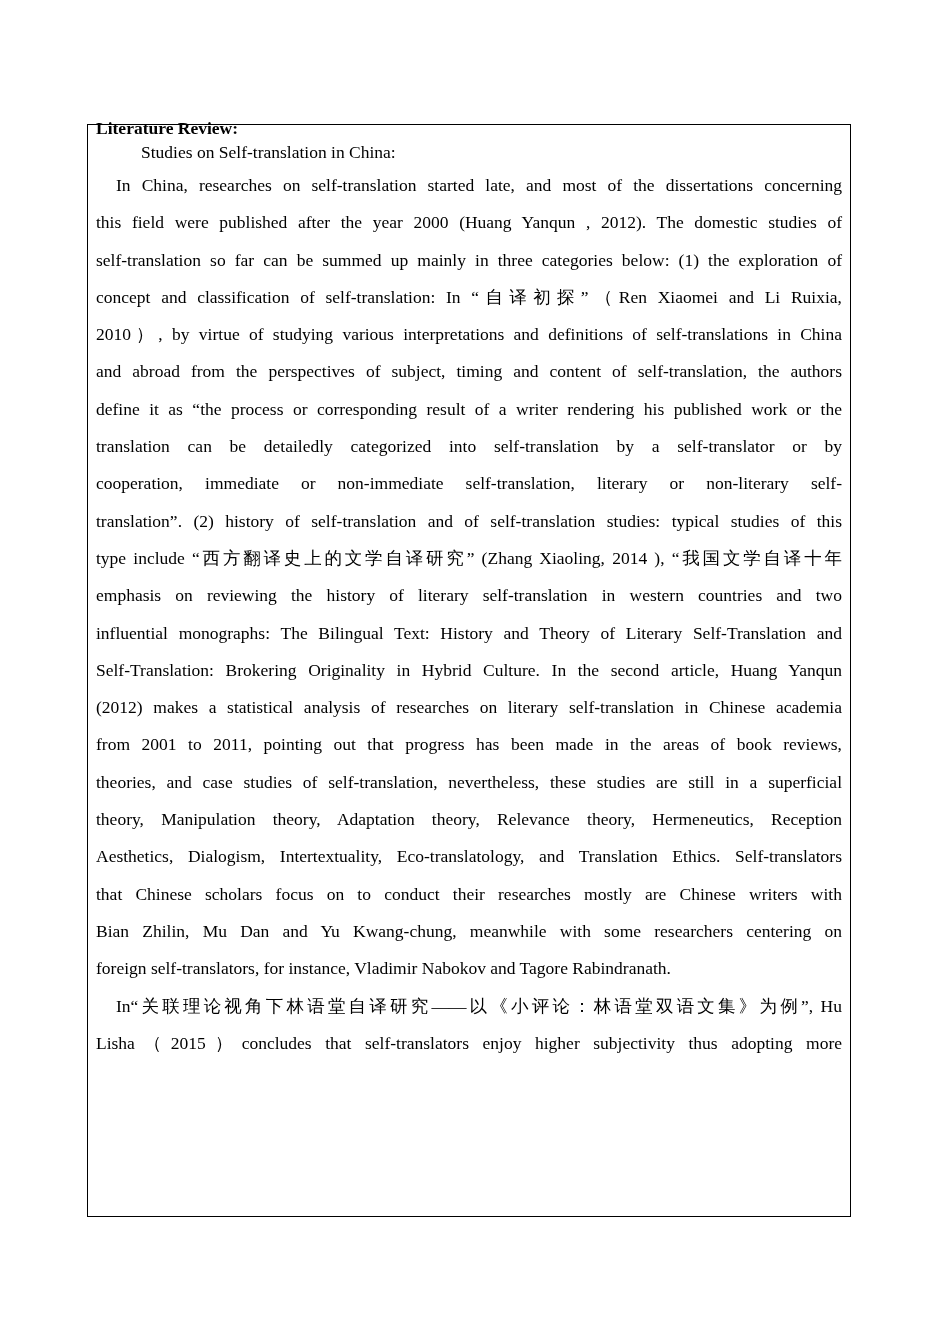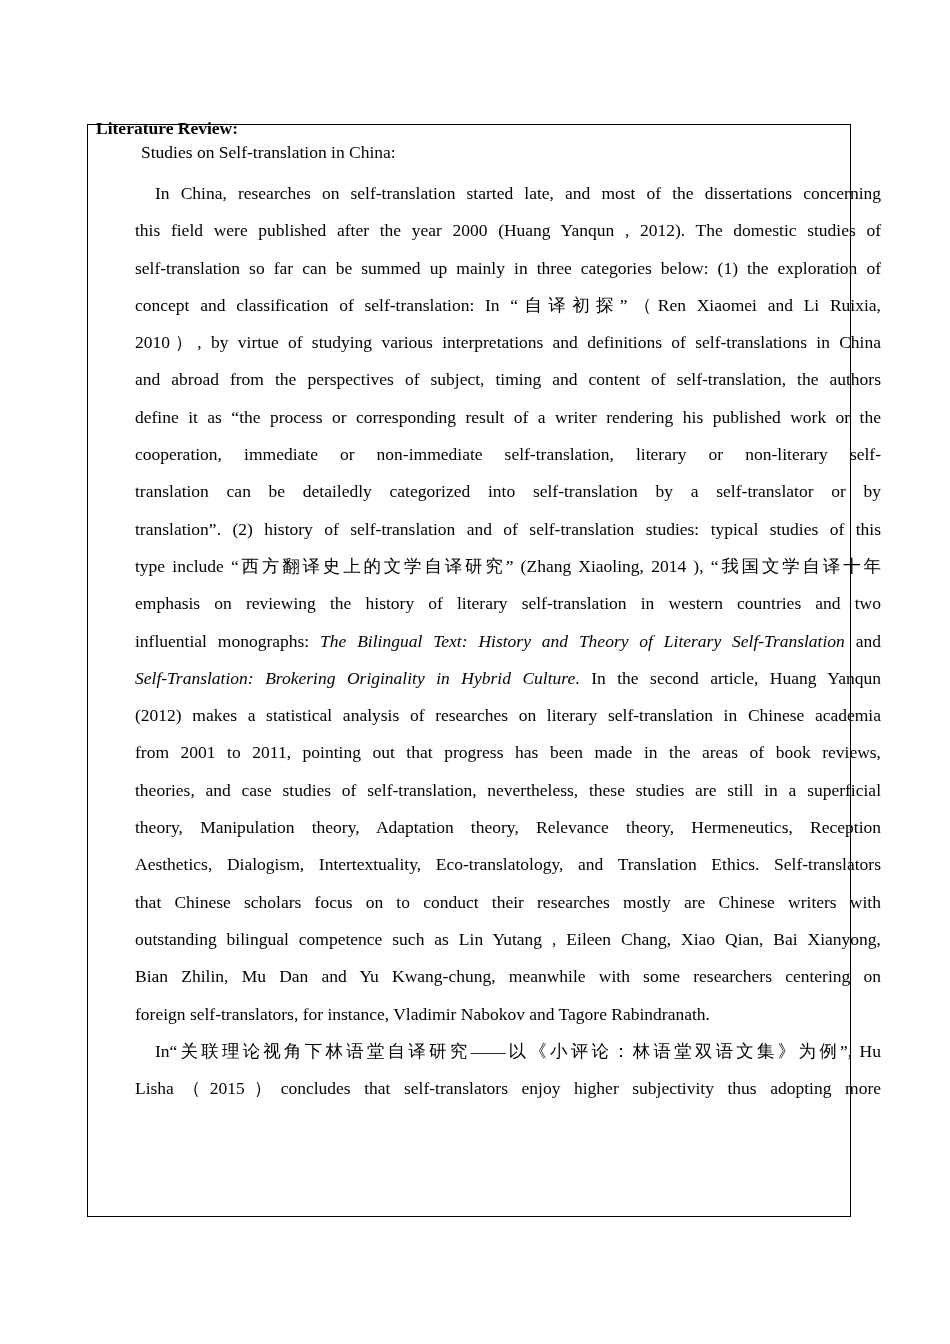--- a/index.html
+++ b/index.html
@@ -2,53 +2,52 @@
 <html><head>
 <meta charset="utf-8">
 <style>
   html, body { margin: 0; padding: 0; background: #ffffff; }
   body { width: 950px; height: 1344px; position: relative; overflow: hidden;
          font-family: "Liberation Serif", "DejaVu Serif", serif; color: #000; }
   .cell { position: absolute; left: 87px; top: 124px; width: 764px; height: 1093px;
           border: 1px solid #000; box-sizing: border-box; }
   .h1 { position: absolute; left: 96px; top: 118px; font-weight: bold; font-size: 17.5px; line-height: 20px; }
   .h2 { position: absolute; left: 141px; top: 142px; font-weight: normal; font-size: 17.5px; line-height: 20px; }
-  .lines { position: absolute; left: 96px; top: 180px; width: 746px; margin-left: 39px; }
+  .lines { position: absolute; left: 96px; top: 172px; width: 746px; }
   .line { height: 37.3px; line-height: 26px; font-size: 17.5px; text-align: justify; text-align-last: justify;
           white-space: nowrap; overflow: visible; }
   .line.last { text-align-last: left; }
   .line.indent { padding-left: 20px; }
-  .line span.i { font-style: italic; }
+  .line span.i { }
 </style>
 </head>
 <body>
 
 <div class="cell"></div>
 <div class="h1">Literature Review:</div>
 <div class="h2">Studies on Self-translation in China:</div>
 
 <div class="lines">
   <div class="line indent">In China, researches on self-translation started late, and most of the dissertations concerning</div>
   <div class="line">this field were published after the year 2000 (Huang Yanqun , 2012). The domestic studies of</div>
   <div class="line">self-translation so far can be summed up mainly in three categories below: (1) the exploration of</div>
   <div class="line">concept and classification of self-translation: In “自译初探”（Ren Xiaomei and Li Ruixia,</div>
   <div class="line">2010）, by virtue of studying various  interpretations and definitions of self-translations in China</div>
   <div class="line">and abroad from the perspectives of subject, timing and content of self-translation, the authors</div>
   <div class="line">define it as “the process or corresponding result of a writer rendering his published work or the</div>
+  <div class="line">translation can be detailedly categorized into self-translation by a self-translator or by</div>
   <div class="line">cooperation, immediate or non-immediate self-translation, literary or non-literary self-</div>
-  <div class="line">translation can be detailedly categorized into self-translation by a self-translator or by</div>
   <div class="line">translation”. (2) history of self-translation and of self-translation studies: typical studies of this</div>
   <div class="line">type include “西方翻译史上的文学自译研究” (Zhang Xiaoling, 2014 ), “我国文学自译十年</div>
   <div class="line">emphasis on reviewing the history of literary self-translation in western countries and two</div>
   <div class="line"><span>influential monographs: </span><span class="i">The Bilingual Text: History and Theory of Literary Self-Translation</span><span> and</span></div>
   <div class="line"><span class="i">Self-Translation: Brokering Originality in Hybrid Culture</span><span>. In the second article, Huang Yanqun</span></div>
   <div class="line">(2012) makes a statistical analysis of researches on literary self-translation in Chinese academia</div>
   <div class="line">from 2001 to 2011, pointing out that progress has been made in the areas of book reviews,</div>
   <div class="line">theories, and case studies of self-translation, nevertheless, these studies are still in a superficial</div>
   <div class="line">theory, Manipulation theory, Adaptation theory, Relevance theory, Hermeneutics, Reception</div>
   <div class="line">Aesthetics, Dialogism, Intertextuality, Eco-translatology, and Translation Ethics. Self-translators</div>
   <div class="line">that Chinese scholars focus on to conduct their researches mostly are Chinese writers with</div>
-  <div class="line">outstanding bilingual competence such as Lin Yutang , Eileen Chang, Xiao Qian, Bai Xianyong,</div>
   <div class="line">Bian Zhilin, Mu Dan and Yu Kwang-chung, meanwhile with some researchers centering on</div>
   <div class="line last">foreign self-translators, for instance, Vladimir Nabokov and Tagore Rabindranath.</div>
   <div class="line indent" style="height:37px;">In“关联理论视角下林语堂自译研究——以《小评论：林语堂双语文集》为例”, Hu</div>
   <div class="line">Lisha（2015）concludes that self-translators enjoy higher subjectivity thus adopting more</div>
 </div>
 
 </body></html>

